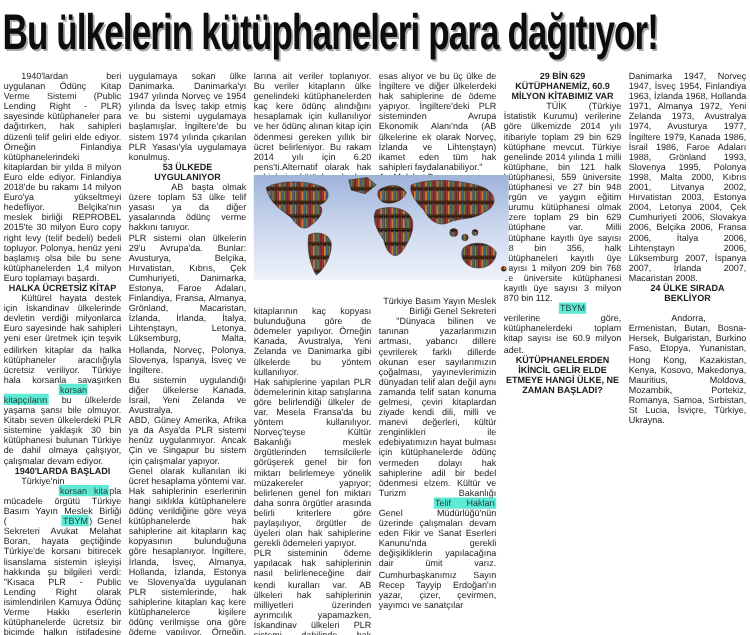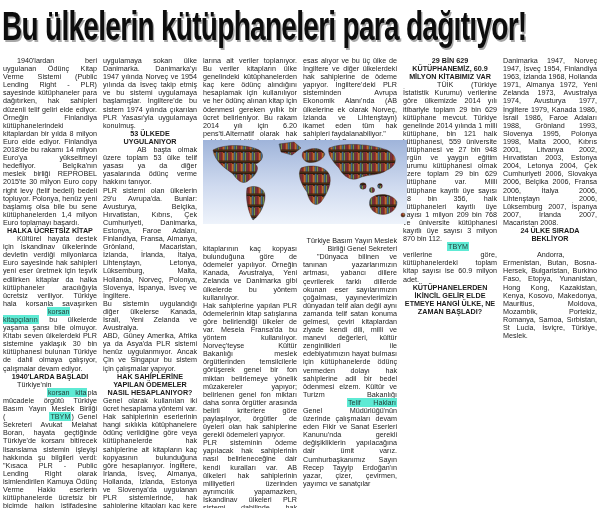--- a/index.html
+++ b/index.html
@@ -62,21 +62,20 @@
         <p class="subhead">1940'LARDA BAŞLADI</p>
         <p class="para indent">Türkiye'nin <mark>korsan kita</mark>pla mücadele örgütü Türkiye Basım Yayın Meslek Birliği (<mark>TBYM</mark>) Genel Sekreteri Avukat Melahat Boran, hayata geçtiğinde Türkiye'de korsanı bitirecek lisanslama sistemin işleyişi hakkında şu bilgileri verdi: "Kısaca PLR - Public Lending Right olarak isimlendirilen Kamuya Ödünç Verme Hakkı eserlerin kütüphanelerde ücretsiz bir biçimde halkın istifadesine sunulmasına karşılık hak sahiplerinin adil bir bedel alması hakkıdır.</p>
       </div>
       <div class="col">
         <p class="para">uygulamaya sokan ülke Danimarka. Danimarka'yı 1947 yılında Norveç ve 1954 yılında da İsveç takip etmiş ve bu sistemi uygulamaya başlamışlar. İngiltere'de bu sistem 1974 yılında çıkarılan PLR Yasası'yla uygulamaya konulmuş.</p>
         <p class="subhead">53 ÜLKEDE UYGULANIYOR</p>
         <p class="para indent-wide">AB başta olmak üzere toplam 53 ülke telif yasası ya da diğer yasalarında ödünç verme hakkını tanıyor.</p>
         <p class="para">PLR sistemi olan ülkelerin 29'u Avrupa'da. Bunlar: Avusturya, Belçika, Hırvatistan, Kıbrıs, Çek Cumhuriyeti, Danimarka, Estonya, Faroe Adaları, Finlandiya, Fransa, Almanya, Grönland, Macaristan, İzlanda, İrlanda, İtalya, Lihtenştayn, Letonya, Lüksemburg, Malta, Hollanda, Norveç, Polonya, Slovenya, İspanya, İsveç ve İngiltere.</p>
         <p class="para">Bu sistemin uygulandığı diğer ülkelerse Kanada, İsrail, Yeni Zelanda ve Avustralya.</p>
         <p class="para">ABD, Güney Amerika, Afrika ya da Asya'da PLR sistemi henüz uygulanmıyor. Ancak Çin ve Singapur bu sistem için çalışmalar yapıyor.</p>
-        <p class="subhead">HAK SAHİPLERİNE YAPILAN ÖDEMELER NASIL HESAPLANIYOR?</p>
         <p class="para">Genel olarak kullanılan iki ücret hesaplama yöntemi var. Hak sahiplerinin eserlerinin hangi sıklıkla kütüphanelere ödünç verildiğine göre veya kütüphanelerde hak sahiplerine ait kitapların kaç kopyasının bulunduğuna göre hesaplanıyor. İngiltere, İrlanda, İsveç, Almanya, Hollanda, İzlanda, Estonya ve Slovenya'da uygulanan PLR sistemlerinde, hak sahiplerine kitapları kaç kere kütüphanelerce kişilere ödünç verilmişse ona göre ödeme yapılıyor. Örneğin, İngiltere'de PLR ofisi tarafından ülke genelindeki halk kütüphanelerinin bilgisayar sistemlerinden ödünç kitap alım-</p>
       </div>
       <div class="col">
         <p class="para">larına ait veriler toplanıyor. Bu veriler kitapların ülke genelindeki kütüphanelerden kaç kere ödünç alındığını hesaplamak için kullanılıyor ve her ödünç alınan kitap için ödenmesi gereken yıllık bir ücret belirleniyor. Bu rakam 2014 yılı için 6.20 pens'ti.Alternatif olarak hak sahiplerine kütüphanelerde</p>
         <div class="sp"></div>
         <p class="para">kitaplarının kaç kopyası bulunduğuna göre de ödemeler yapılıyor. Örneğin Kanada, Avustralya, Yeni Zelanda ve Danimarka gibi ülkelerde bu yöntem kullanılıyor.</p>
         <p class="para">Hak sahiplerine yapılan PLR ödemelerinin kitap satışlarına göre belirlendiği ülkeler de var. Mesela Fransa'da bu yöntem kullanılıyor. Norveç'teyse Kültür Bakanlığı meslek örgütlerinden temsilcilerle görüşerek genel bir fon miktarı belirlemeye yönelik müzakereler yapıyor; belirlenen genel fon miktarı daha sonra örgütler arasında belirli kriterlere göre paylaşılıyor, örgütler de üyeleri olan hak sahiplerine gerekli ödemeleri yapıyor.</p>
         <p class="para">PLR sisteminin ödeme yapılacak hak sahiplerinin nasıl belirleneceğine dair kendi kuralları var. AB ülkeleri hak sahiplerinin milliyetleri üzerinden ayrımcılık yapamazken, İskandinav ülkeleri PLR sistemi dahilinde hak sahiplerine yapılacak ödemeleri sadece kendi dillerinde kitap yazanlarla sınırlı tutuyor; telife dayalı sistemlerdeyse Almanya, Hollanda ve Avusturya'daki PLR sistemleri "ulusal muamele" prensibini</p>
       </div>
       <div class="col">
@@ -88,21 +87,21 @@
       </div>
       <div class="col">
         <p class="subhead">29 BİN 629 KÜTÜPHANEMİZ, 60.9 MİLYON KİTABIMIZ VAR</p>
         <p class="para indent-wide">TÜİK (Türkiye İstatistik Kurumu) verilerine göre ülkemizde 2014 yılı itibariyle toplam 29 bin 629 kütüphane mevcut. Türkiye genelinde 2014 yılında 1 milli kütüphane, bin 121 halk kütüphanesi, 559 üniversite kütüphanesi ve 27 bin 948 örgün ve yaygın eğitim kurumu kütüphanesi olmak üzere toplam 29 bin 629 kütüphane var. Milli kütüphane kayıtlı üye sayısı 28 bin 356, halk kütüphaneleri kayıtlı üye sayısı 1 milyon 209 bin 768 ve üniversite kütüphanesi kayıtlı üye sayısı 3 milyon 870 bin 112.</p>
         <p class="para"><mark>TBYM</mark> verilerine göre, kütüphanelerdeki toplam kitap sayısı ise 60.9 milyon adet.</p>
         <p class="subhead">KÜTÜPHANELERDEN İKİNCİL GELİR ELDE ETMEYE HANGİ ÜLKE, NE ZAMAN BAŞLADI?</p>
       </div>
       <div class="col">
         <p class="para">Danimarka 1947, Norveç 1947, İsveç 1954, Finlandiya 1963, İzlanda 1968, Hollanda 1971, Almanya 1972, Yeni Zelanda 1973, Avustralya 1974, Avusturya 1977, İngiltere 1979, Kanada 1986, İsrail 1986, Faroe Adaları 1988, Grönland 1993, Slovenya 1995, Polonya 1998, Malta 2000, Kıbrıs 2001, Litvanya 2002, Hırvatistan 2003, Estonya 2004, Letonya 2004, Çek Cumhuriyeti 2006, Slovakya 2006, Belçika 2006, Fransa 2006, İtalya 2006, Lihtenştayn 2006, Lüksemburg 2007, İspanya 2007, İrlanda 2007, Macaristan 2008.</p>
         <p class="subhead">24 ÜLKE SIRADA BEKLİYOR</p>
-        <p class="para indent-wide gap-top">Andorra, Ermenistan, Butan, Bosna-Hersek, Bulgaristan, Burkino Faso, Etopya, Yunanistan, Hong Kong, Kazakistan, Kenya, Kosovo, Makedonya, Mauritius, Moldova, Mozambik, Portekiz, Romanya, Samoa, Sırbistan, St Lucia, İsviçre, Türkiye, Meslek.</p>
+        <p class="para indent-wide gap-top">Andorra, Ermenistan, Butan, Bosna-Hersek, Bulgaristan, Burkino Faso, Etopya, Yunanistan, Hong Kong, Kazakistan, Kenya, Kosovo, Makedonya, Mauritius, Moldova, Mozambik, Portekiz, Romanya, Samoa, Sırbistan, St Lucia, İsviçre, Türkiye, Ukrayna.</p>
       </div>
     </div>
 
   <div class="map-figure">
     <svg viewBox="0 0 204 84" preserveAspectRatio="none">
       <defs>
         <pattern id="bk" width="9" height="11" patternUnits="userSpaceOnUse">
           <rect width="9" height="11" fill="#2e1a0f"></rect>
           <rect x="0.4" y="1" width="1.5" height="8.6" fill="#b03a2e"></rect>
           <rect x="2.2" y="1.8" width="1.4" height="7.8" fill="#d4873a"></rect>

